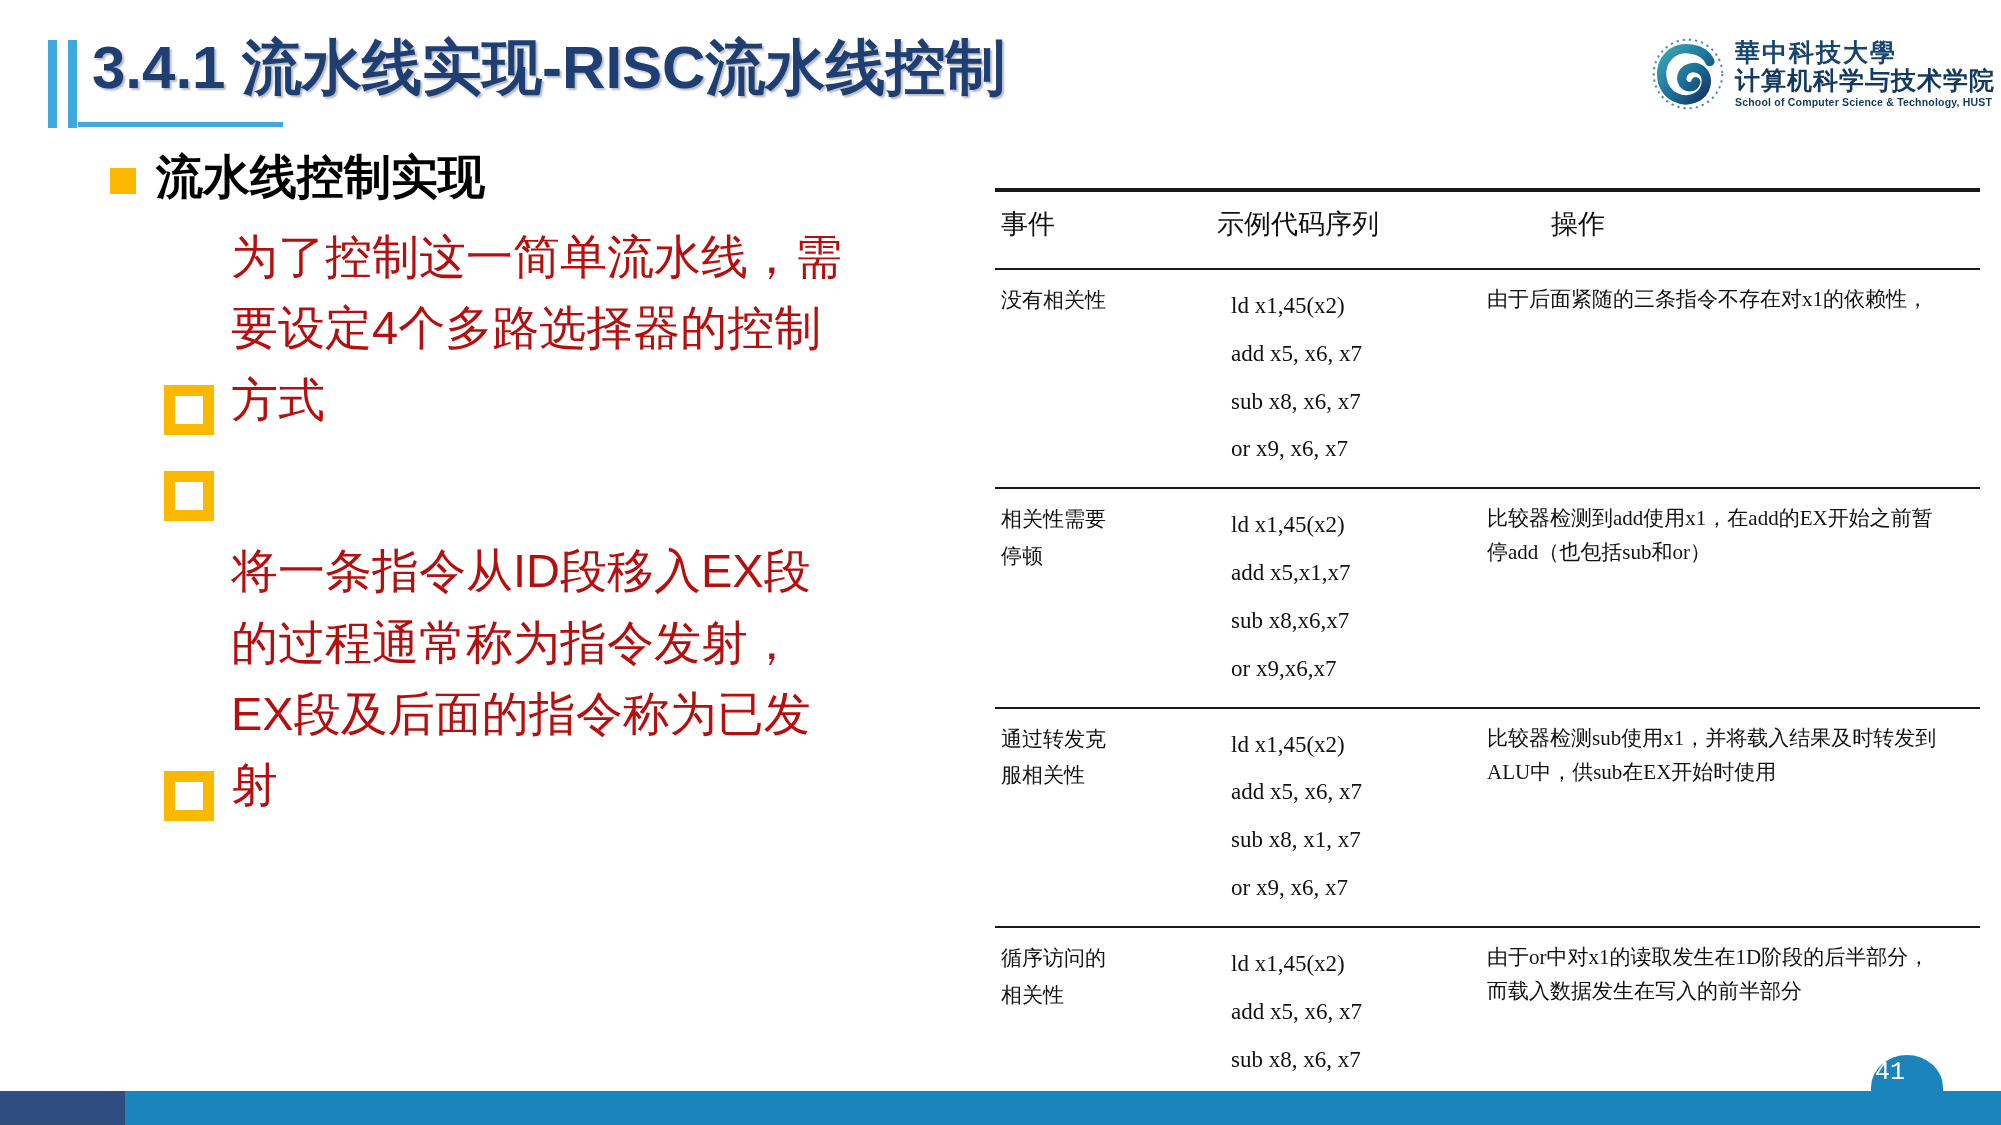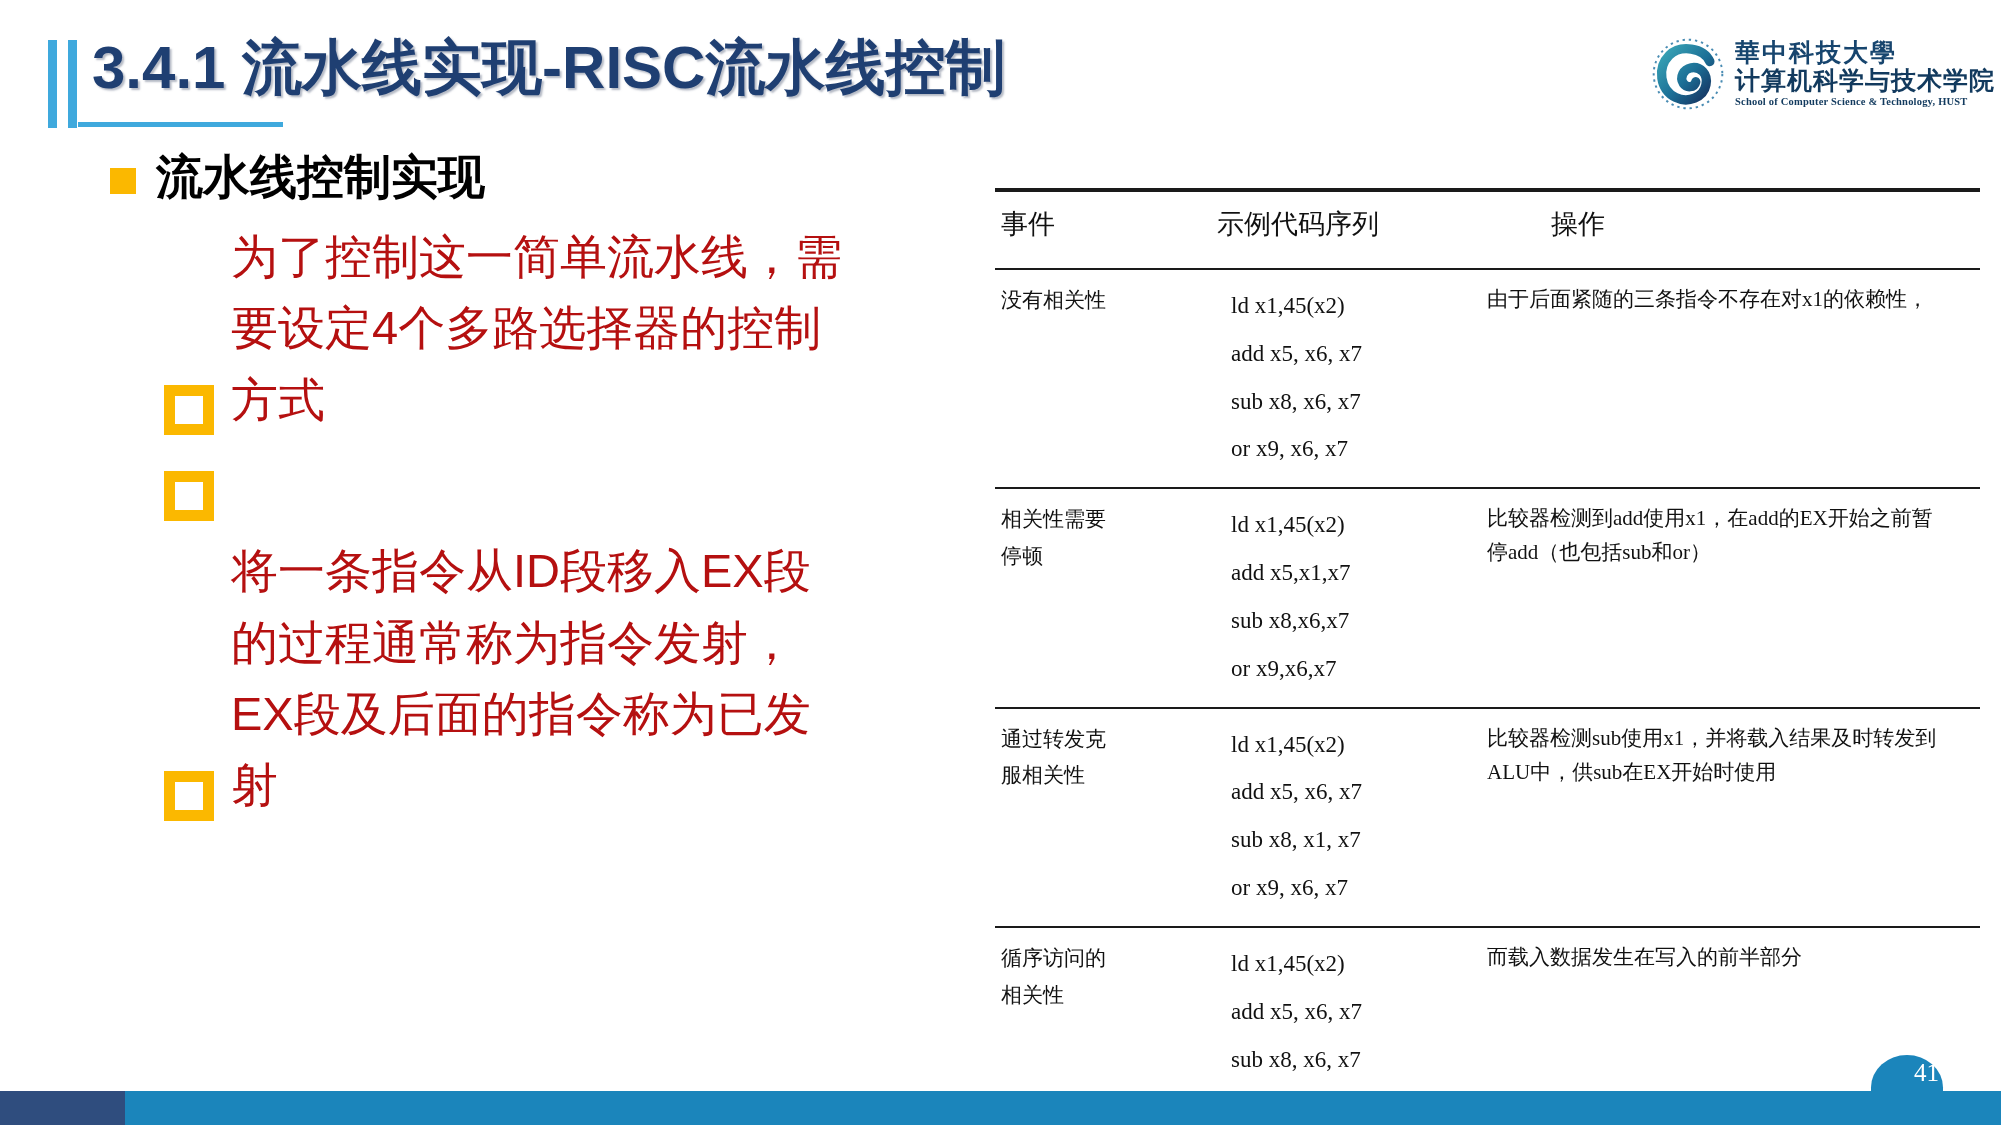--- a/index.html
+++ b/index.html
@@ -20,21 +20,21 @@
     font-size:60px;font-weight:bold;color:#1f3f72;
     letter-spacing:0px;white-space:nowrap;
     text-shadow:2px 2px 2px rgba(120,130,150,0.55);
   }
   
   .logo{position:absolute;right:22px;top:26px;width:330px;height:96px;display:flex;align-items:center;}
   .logo-mark{width:78px;height:78px;flex:0 0 78px;margin-right:8px;}
   .logo-text{display:flex;flex-direction:column;justify-content:center;line-height:1;}
   .logo-cn1{font-size:25px;color:#17456e;font-weight:bold;font-family:"Liberation Serif","DejaVu Serif",serif;letter-spacing:2px;white-space:nowrap;}
   .logo-cn2{font-size:25px;color:#123a5e;font-weight:bold;letter-spacing:1px;margin-top:3px;white-space:nowrap;}
-  .logo-en{font-size:10.5px;color:#123a5e;font-weight:bold;letter-spacing:0.2px;margin-top:4px;white-space:nowrap;font-family:Liberation Serif, serif;}
+  .logo-en{font-size:10.5px;color:#123a5e;font-weight:bold;letter-spacing:0.2px;margin-top:4px;white-space:nowrap;}
   
   .content-left{position:absolute;left:0;top:148px;width:980px;padding-left:14px;}
   .bullet-l1{display:flex;align-items:flex-start;margin-left:96px;}
   .sq-filled{width:26px;height:26px;background:#FBB800;flex:0 0 26px;margin-top:20px;margin-right:20px;}
   .bullet-l1-text{font-size:47px;font-weight:bold;color:#000000;line-height:1.25;}
   .bullet-l2{display:flex;align-items:flex-end;margin-left:150px;margin-top:14px;}
   .sq-hollow{width:28px;height:28px;border:11px solid #FBB800;box-sizing:content-box;flex:0 0 28px;margin-top:22px;margin-right:17px;}
   .bullet-l2-text{font-size:47px;color:#b51010;line-height:1.52;width:620px;}
   
   .table-wrap{position:absolute;left:995px;top:188px;width:985px;font-family:"Liberation Serif","DejaVu Serif",serif;color:#111;}
@@ -50,22 +50,22 @@
   .tbody-row .c1{font-size:21px;line-height:1.75;}
   .tbody-row .c2{font-size:23px;line-height:2.08;padding-left:0;margin-left:14px;}
   .tbody-row .c3{font-size:21px;line-height:1.62;padding-left:0;}
   .codeline{white-space:nowrap;}
   .opline{white-space:nowrap;}
   
   .footer-bar{position:absolute;left:0;bottom:0;width:2001px;height:34px;background:#1b85bb;}
   .footer-navy{position:absolute;left:0;bottom:0;width:125px;height:34px;background:#2f4d7e;}
   .page-bump{position:absolute;right:58px;bottom:34px;width:72px;height:36px;background:#1b85bb;
     border-top-left-radius:40px 36px;border-top-right-radius:40px 36px;}
-  .page-num{position:absolute;right:62px;bottom:38px;width:64px;text-align:right;
-    color:#ffffff;font-size:25px;font-family:Liberation Serif, serif;}
+  .page-num{position:absolute;right:62px;bottom:38px;width:64px;text-align:left;
+    color:#ffffff;font-size:25px;font-family:Liberation Mono, monospace;}
 </style>
 </head>
 <body>
 
 <div class="title-area">
   <div class="title-bar1"></div>
   <div class="title-bar2"></div>
   <div class="title-underline"></div>
   <div class="slide-title">3.4.1 流水线实现-RISC流水线控制</div>
 </div>
@@ -187,20 +187,21 @@
       <div>循序访问的</div>
       <div>相关性</div>
     </div>
     <div class="c2">
       <div class="codeline">ld x1,45(x2)</div>
       <div class="codeline">add x5, x6, x7</div>
       <div class="codeline">sub x8, x6, x7</div>
       <div class="codeline">or x9, x1, x7</div>
     </div>
     <div class="c3">
+      <div class="opline">由于or中对x1的读取发生在1D阶段的后半部分，</div>
       <div class="opline">而载入数据发生在写入的前半部分</div>
     </div>
   </div>
 
   <div class="rule-thick"></div>
 
 </div>
 
 <div class="page-bump"></div>
 <div class="footer-bar"></div>

